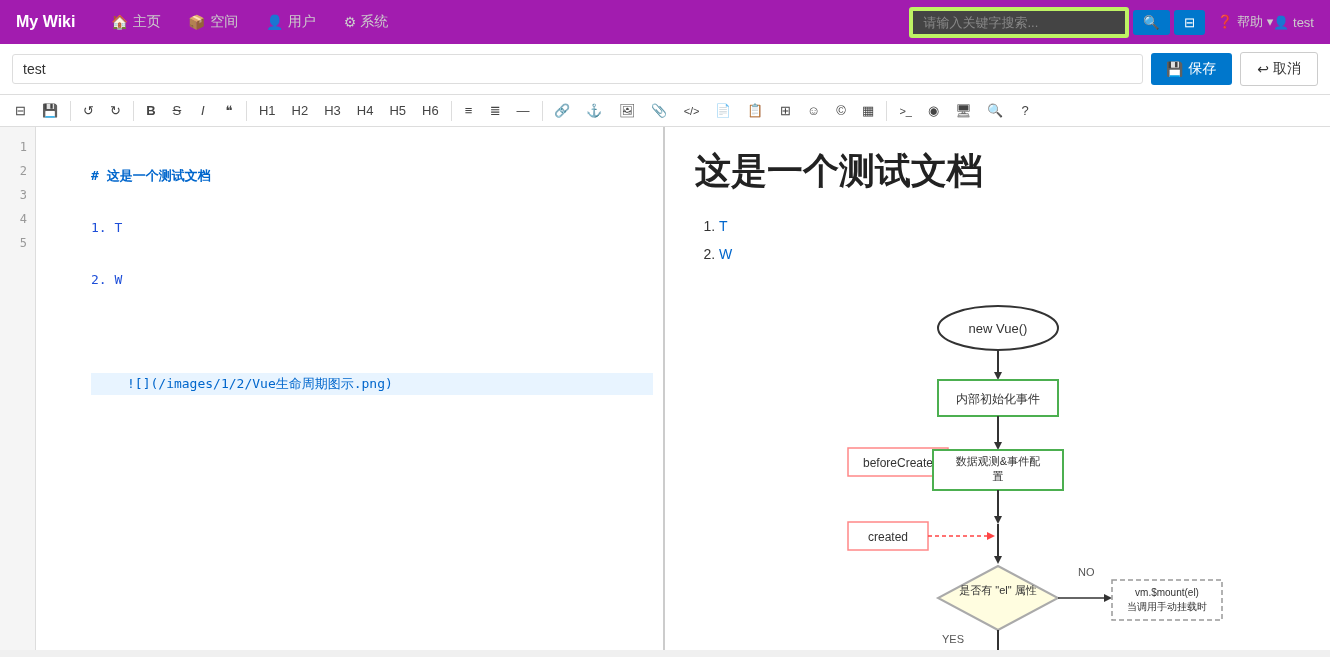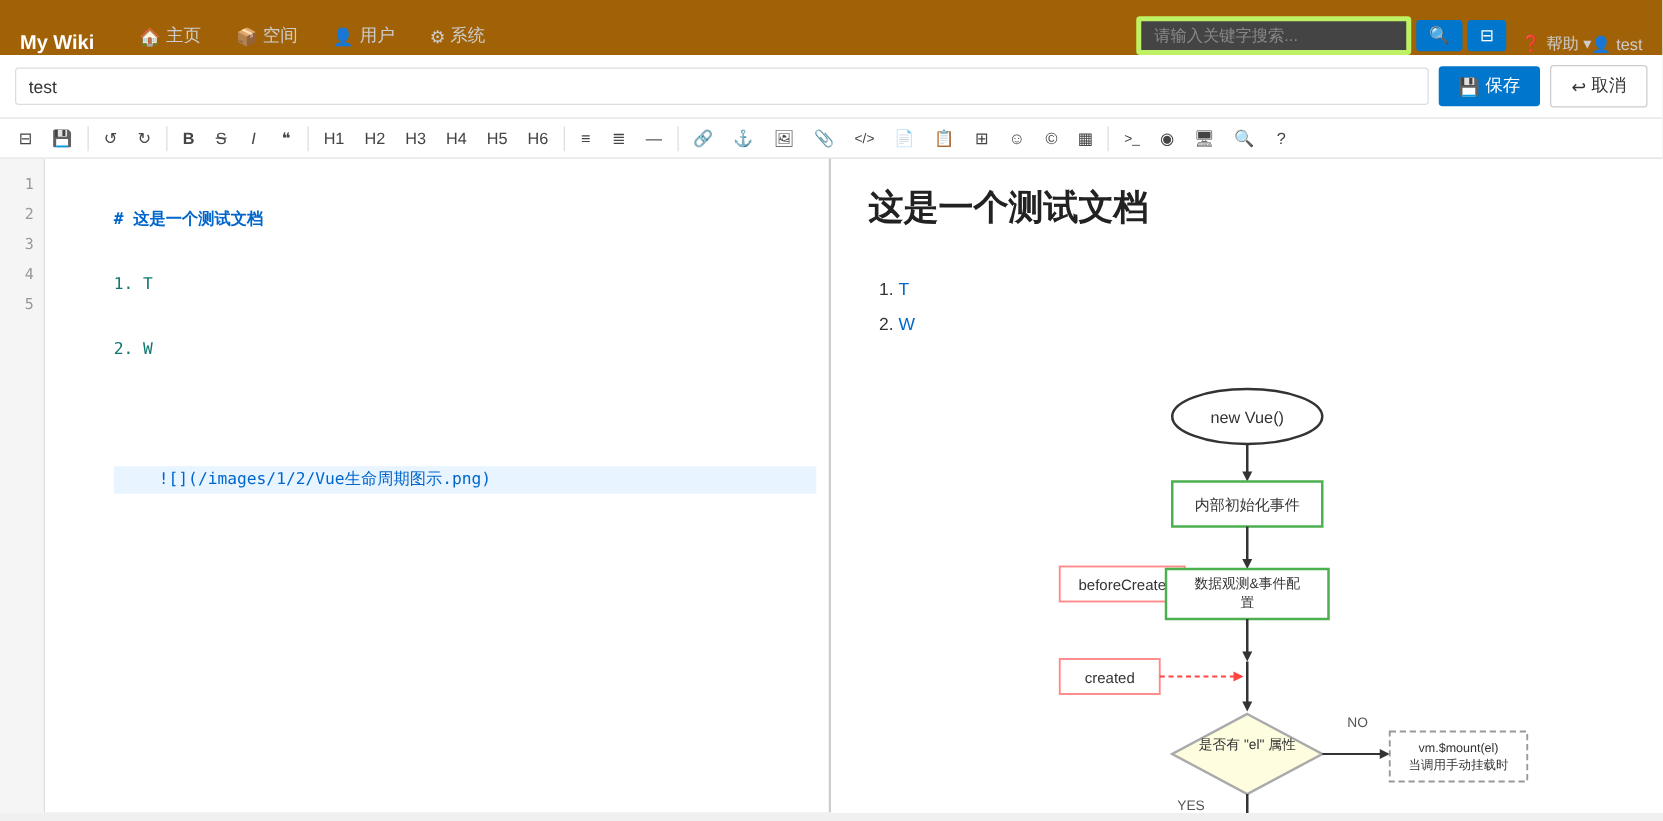--- a/index.html
+++ b/index.html
@@ -1,24 +1,24 @@
 <!DOCTYPE html>
 <html><head>
   <meta charset="utf-8">
   <style>
     * { box-sizing: border-box; margin: 0; padding: 0; }
     body { font-family: Arial, sans-serif; background: #f0f0f0; font-size: 14px; color: #333; }
 
     
     .top-nav {
-      background: #a16207;
+      background: #a21caf;
       color: #fff;
       height: 44px;
       display: flex;
-      align-items: flex-end;
+      align-items: center;
       padding: 0 16px;
       gap: 0;
     }
     .nav-brand {
       font-size: 16px;
       font-weight: bold;
       color: #fff;
       margin-right: 24px;
     }
     .nav-items {
@@ -182,35 +182,35 @@
       white-space: pre;
       overflow-x: auto;
     }
     .code-line {
       line-height: 22px;
       min-height: 22px;
       margin-left: 45px;
     }
     .code-line.highlighted { background: #e8f4ff; }
     .code-heading { color: #0066cc; font-weight: bold; }
-    .code-list { color: #0f766e; }
+    .code-list { color: #1d4ed8; }
     .code-image { color: #0066cc; padding-left: 36px; }
 
     
     .preview-panel {
       width: 50%;
       background: #fff;
       overflow-y: auto;
       padding: 20px 30px;
     }
     .preview-h1 {
-      font-size: 28px;
+      font-size: 36px;
       font-weight: bold;
       color: #222;
-      margin-bottom: 32px;
+      margin-bottom: 16px;
       border-bottom: none;
     }
     .preview-list {
       margin-left: 24px;
       margin-bottom: 20px;
     }
     .preview-list li {
       line-height: 28px;
       color: #333;
     }

